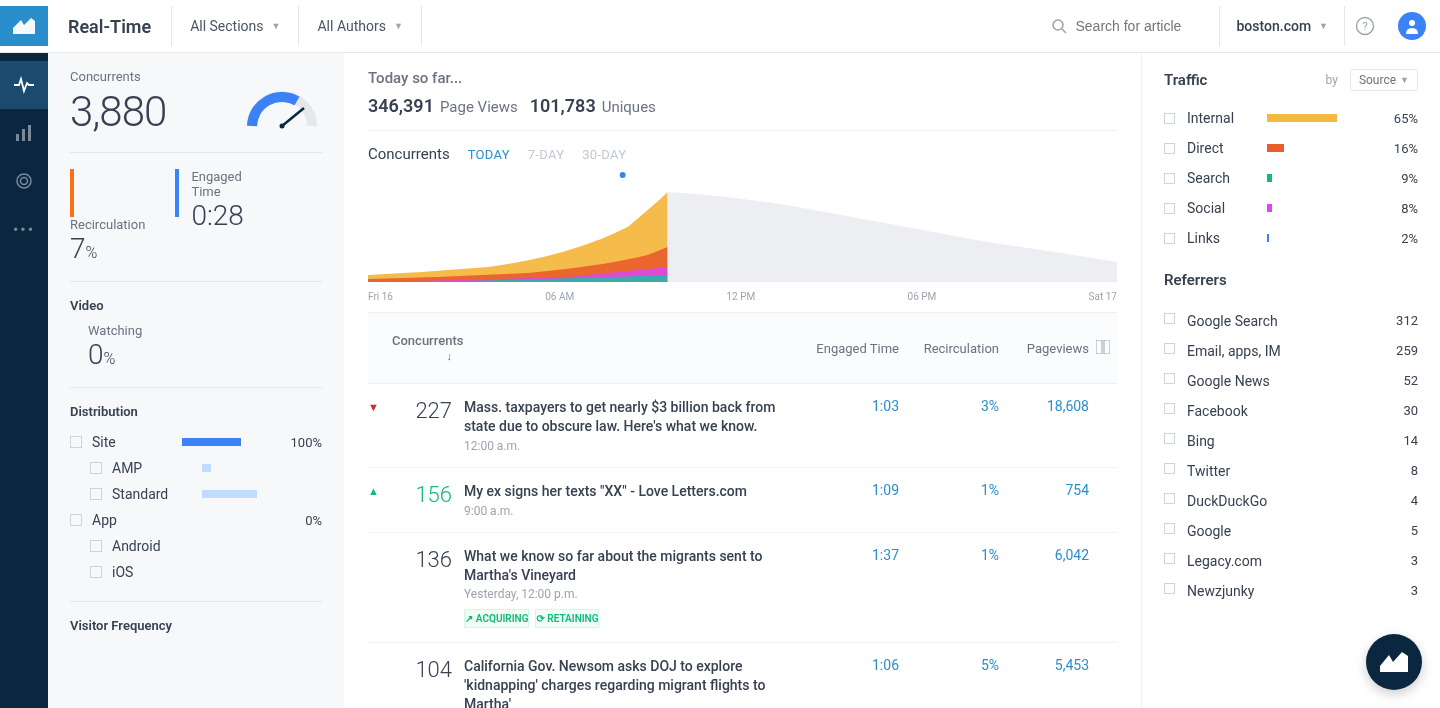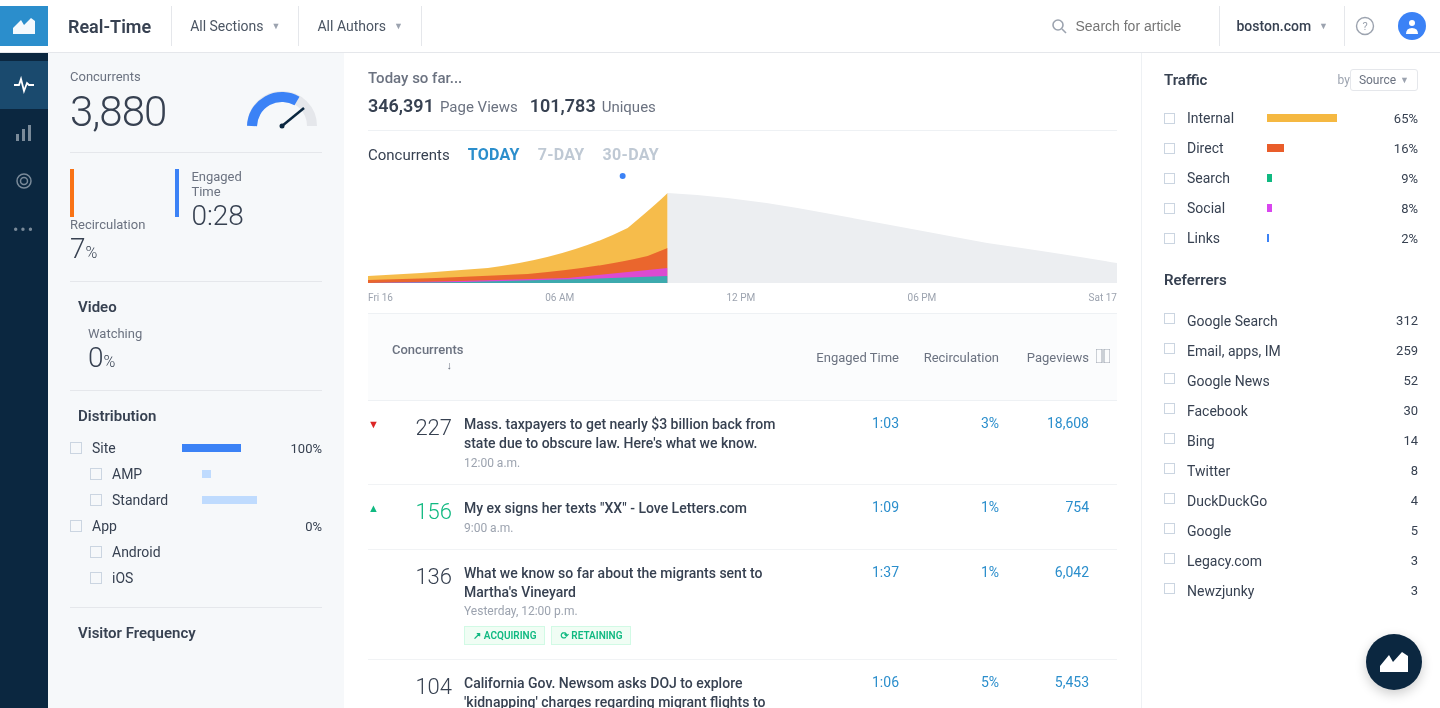--- a/index.html
+++ b/index.html
@@ -30,73 +30,73 @@
 
 .stat-pair { display: flex; gap: 30px; }
 .stat { }
 .stat-bar { width: 4px; height: 48px; float: left; margin-right: 12px; }
 .stat-bar.orange { background: #f97316; }
 .stat-bar.blue { background: #3b82f6; }
 .stat-label { font-size: 13px; color: #6b7280; }
 .stat-value { font-size: 28px; font-weight: 300; color: #374151; }
 .stat-value .pct { font-size: 16px; }
 
-.section-h { font-size: 15px; color: #374151; font-weight: 600; margin-bottom: 10px; margin-left: 8px; }
+.section-h { font-size: 13px; color: #374151; font-weight: 600; margin-bottom: 10px; }
 
 .dist-row { display: flex; align-items: center; padding: 5px 0; font-size: 14px; color: #374151; }
 .dist-check { width: 12px; height: 12px; border: 1px solid #cbd5e1; margin-right: 10px; }
 .dist-label { flex: 0 0 80px; }
 .dist-bar-track { flex: 1; margin: 0 10px; height: 8px; }
 .dist-bar { height: 8px; background: #3b82f6; }
 .dist-bar.light { background: #bfdbfe; }
 .dist-pct { font-size: 13px; color: #374151; }
 .dist-sub { margin-left: 20px; }
 
 .content { flex: 1; padding: 16px 24px 0 24px; overflow-y: auto; border-right: 1px solid #eef1f4; }
 .today-label { font-size: 15px; color: #6b7280; margin-bottom: 8px; font-weight: 500; }
 .today-stats { display: flex; gap: 12px; margin-bottom: 14px; }
 .tstat { display: flex; align-items: baseline; gap: 6px; }
 .tstat-num { font-size: 18px; font-weight: 600; color: #374151; }
 .tstat-lbl { font-size: 15px; color: #6b7280; }
 .hline { border: none; border-top: 1px solid #eef1f4; margin-bottom: 14px; }
 
 .chart-tabs { display: flex; align-items: center; gap: 18px; margin-bottom: 4px; }
 .chart-title { font-size: 15px; color: #374151; }
-.tab { font-size: 16px; font-weight: 700; color: #bfc9d4; cursor: pointer; letter-spacing: 0.3px; }
+.tab { font-size: 13px; font-weight: 400; color: #bfc9d4; cursor: pointer; letter-spacing: 0.3px; }
 .tab.active { color: #2b8ecc; }
 
 .chart-area { height: 120px; position: relative; margin-bottom: 4px; }
 .chart-axis { display: flex; justify-content: space-between; font-size: 10px; color: #9ca3af; margin-bottom: 10px; }
 
-.table-head { display: flex; align-items: center; padding: 28px 0; border-top: 1px solid #eef1f4; border-bottom: 1px solid #eef1f4; font-size: 13px; color: #6b7280; background: #fbfcfd; }
+.table-head { display: flex; align-items: center; padding: 20px 0; border-top: 1px solid #eef1f4; border-bottom: 1px solid #eef1f4; font-size: 13px; color: #6b7280; background: #fbfcfd; }
 .col-expand { width: 24px; }
 .col-conc { width: 72px; text-align: right; padding-right: 12px; font-weight: 500; }
 .col-title { flex: 1; padding-right: 10px; }
 .col-et { width: 100px; text-align: right; }
 .col-rc { width: 100px; text-align: right; }
 .col-pv { width: 90px; text-align: right; }
 .col-ext { width: 28px; text-align: center; }
 
 .trow { display: flex; padding: 14px 0; border-bottom: 1px solid #f1f3f5; font-size: 14px; }
 .trow .col-conc { font-size: 22px; font-weight: 300; color: #374151; }
 .trow .col-conc.green { color: #10b981; }
 .article-title { color: #374151; font-weight: 500; line-height: 1.35; }
 .article-time { font-size: 12px; color: #9ca3af; margin-top: 3px; }
 .tags { display: flex; gap: 6px; margin-top: 8px; }
-.tag { font-size: 10px; font-weight: 600; padding: 3px 8px; border: 1px solid #d1fae5; background: #f0fdf4; color: #10b981; display: flex; align-items: center; gap: 4px; }
+.tag { font-size: 10px; font-weight: 600; padding: 3px 0; border: 1px solid #d1fae5; background: #f0fdf4; color: #10b981; display: flex; align-items: center; gap: 4px; }
 .metric { color: #2b8ecc; }
 .col-et.metric, .col-rc.metric, .col-pv.metric { font-size: 14px; }
 .expand-icon { cursor: pointer; color: #9ca3af; font-size: 11px; }
 .expand-icon.down { color: #dc2626; }
 .expand-icon.up { color: #10b981; }
 
 .right-panel { width: 298px; padding: 16px 22px; overflow-y: auto; }
 .panel-hrow { display: flex; align-items: center; justify-content: space-between; margin-bottom: 12px; }
 .panel-h { font-size: 15px; font-weight: 600; color: #374151; }
-.by-src { display: flex; align-items: center; gap: 0; font-size: 12px; color: #9ca3af; }
+.by-src { display: flex; align-items: center; gap: 12px; font-size: 12px; color: #9ca3af; }
 .src-btn { border: 1px solid #e5e7eb; padding: 3px 8px; border-radius: 3px; color: #6b7280; display: flex; align-items: center; gap: 4px; cursor: pointer; }
 
 .traffic-row { display: flex; align-items: center; padding: 7px 0; font-size: 14px; }
 .tr-check { width: 11px; height: 11px; border: 1px solid #cbd5e1; margin-right: 12px; }
 .tr-label { flex: 0 0 72px; color: #374151; }
 .tr-bar-area { flex: 1; margin: 0 8px; }
 .tr-bar { height: 8px; }
 .tr-pct { width: 36px; text-align: right; font-size: 13px; color: #374151; }
 
 .ref-row { display: flex; align-items: flex-start; padding: 7px 0; font-size: 14px; }

